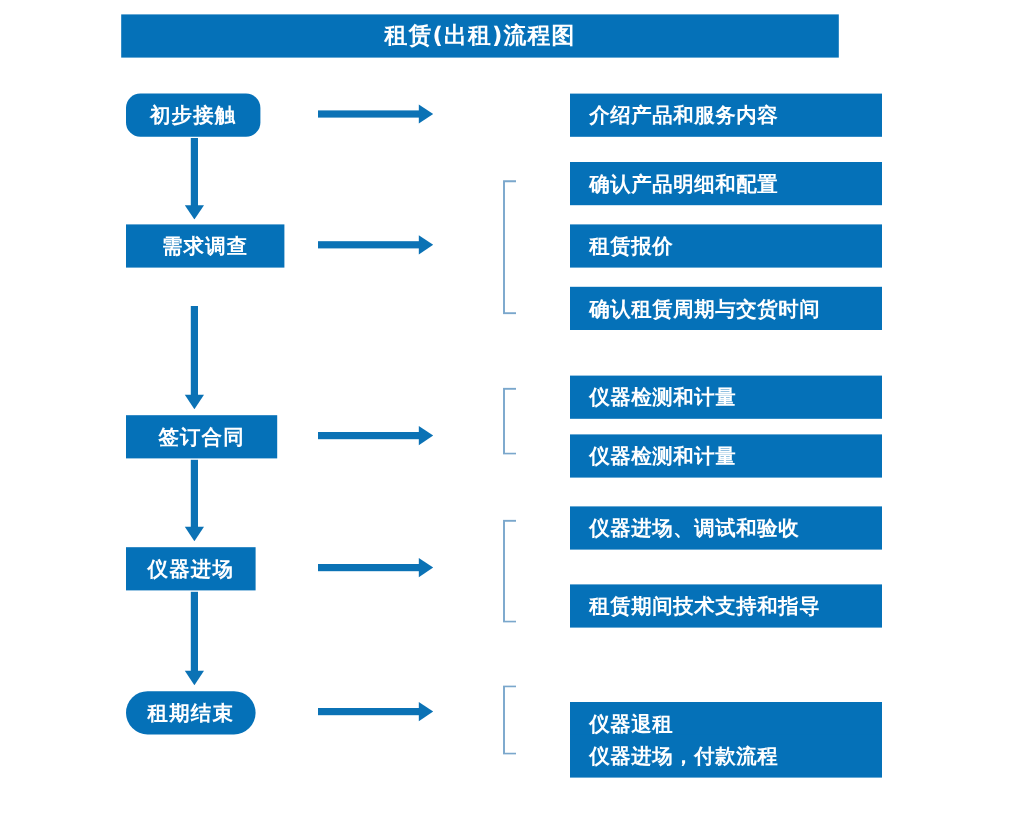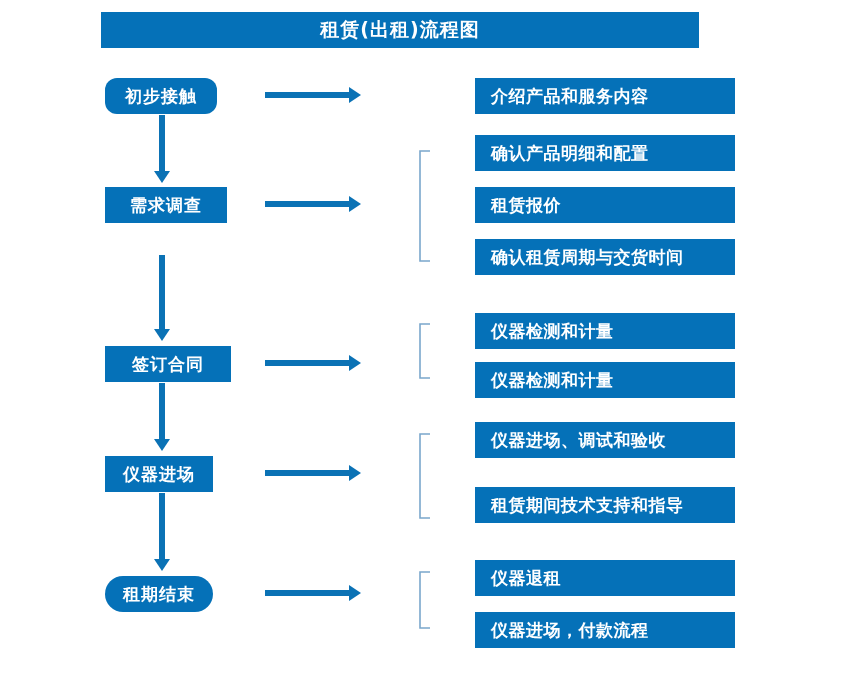--- a/index.html
+++ b/index.html
@@ -79,35 +79,35 @@
 </style>
 </head>
 <body>
 
 <div id="canvas">
 
   <div class="title-bar">租赁(出租)流程图</div>
 
   <div id="stages-layer">
       <div class="stage-box" style="left: 105px; top: 78px; width: 112px; background: rgb(5, 113, 184); border-radius: 12px;">初步接触</div>
-      <div class="stage-box" style="left: 105px; top: 187px; width: 122px; background: rgb(5, 113, 184);">需求调查</div>
+      <div class="stage-box" style="left: 105px; top: 187px; width: 132px; background: rgb(5, 113, 184);">需求调查</div>
       <div class="stage-box" style="left: 105px; top: 346px; width: 126px; background: rgb(5, 113, 184);">签订合同</div>
       <div class="stage-box" style="left: 105px; top: 456px; width: 108px; background: rgb(5, 113, 184);">仪器进场</div>
       <div class="stage-box" style="left: 105px; top: 576px; width: 108px; background: rgb(5, 113, 184); border-radius: 18px;">租期结束</div>
     </div>
   <div id="details-layer">
       <div class="detail-box" style="top: 78px; background: rgb(5, 113, 184);">介绍产品和服务内容</div>
       <div class="detail-box" style="top: 135px; background: rgb(5, 113, 184);">确认产品明细和配置</div>
       <div class="detail-box" style="top: 187px; background: rgb(5, 113, 184);">租赁报价</div>
       <div class="detail-box" style="top: 239px; background: rgb(5, 113, 184);">确认租赁周期与交货时间</div>
       <div class="detail-box" style="top: 313px; background: rgb(5, 113, 184);">仪器检测和计量</div>
       <div class="detail-box" style="top: 362px; background: rgb(5, 113, 184);">仪器检测和计量</div>
       <div class="detail-box" style="top: 422px; background: rgb(5, 113, 184);">仪器进场、调试和验收</div>
       <div class="detail-box" style="top: 487px; background: rgb(5, 113, 184);">租赁期间技术支持和指导</div>
-      <div class="detail-box" style="top: 560px; background: rgb(5, 113, 184);">仪器退租</div>
+      <div class="detail-box" style="top: 585px; background: rgb(5, 113, 184);">仪器退租</div>
       <div class="detail-box" style="top: 612px; background: rgb(5, 113, 184);">仪器进场，付款流程</div>
     </div>
   <div id="arrows-layer">
       <svg class="h-arrow" width="96" height="20" viewBox="0 0 96 20" style="left: 265px; top: 85px;">
         <rect x="0" y="7" width="85" height="6" fill="#0b72b5"></rect>
         <polygon points="84,2 96,10 84,18" fill="#0b72b5"></polygon>
       </svg>
       <svg class="h-arrow" width="96" height="20" viewBox="0 0 96 20" style="left: 265px; top: 194px;">
         <rect x="0" y="7" width="85" height="6" fill="#0b72b5"></rect>
         <polygon points="84,2 96,10 84,18" fill="#0b72b5"></polygon>

